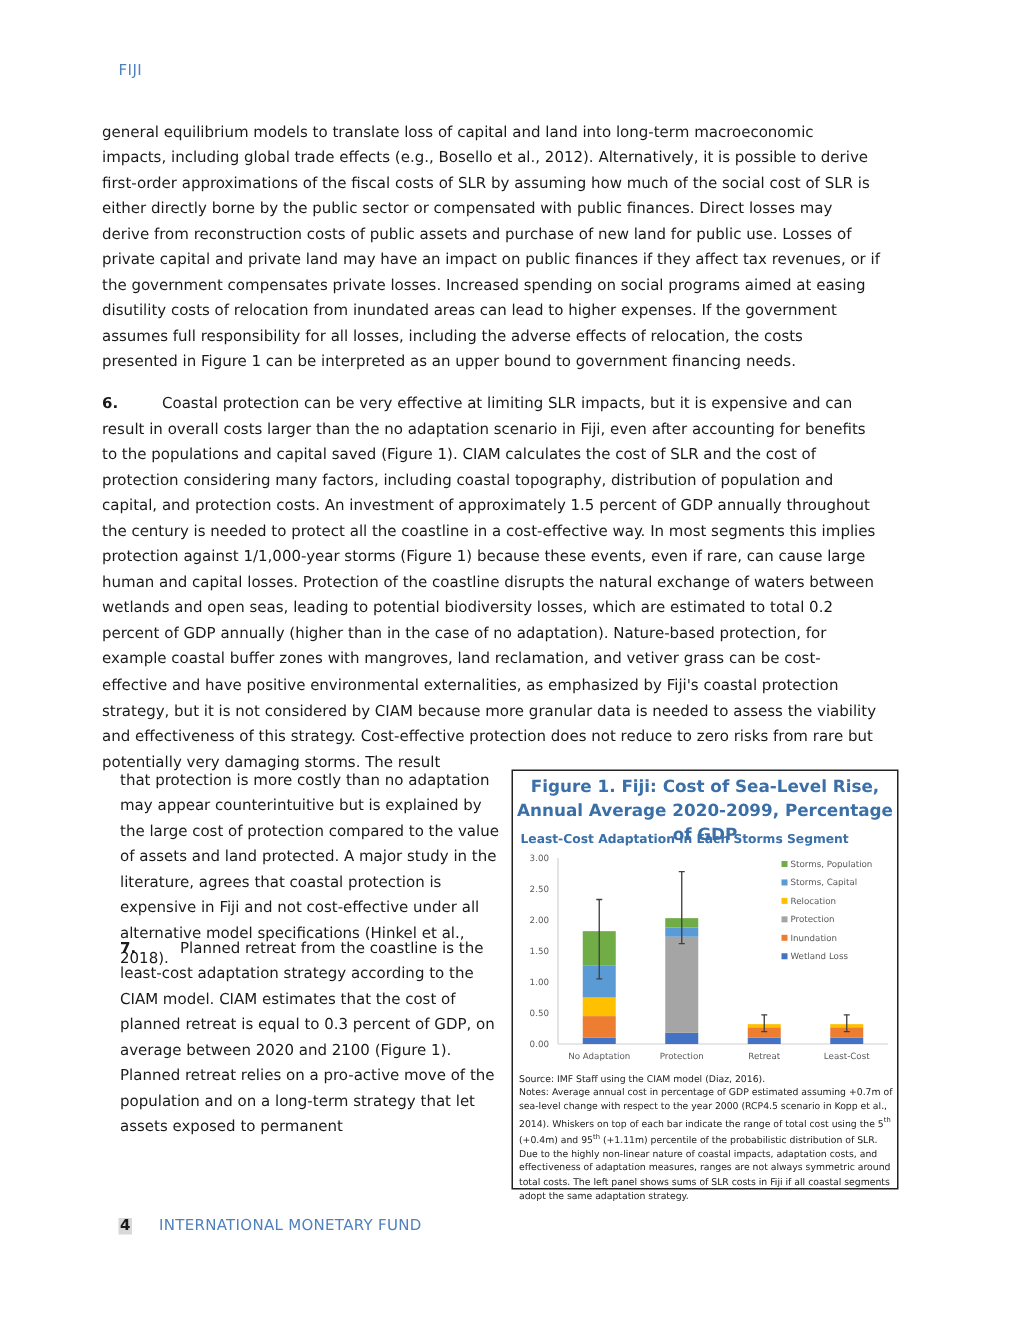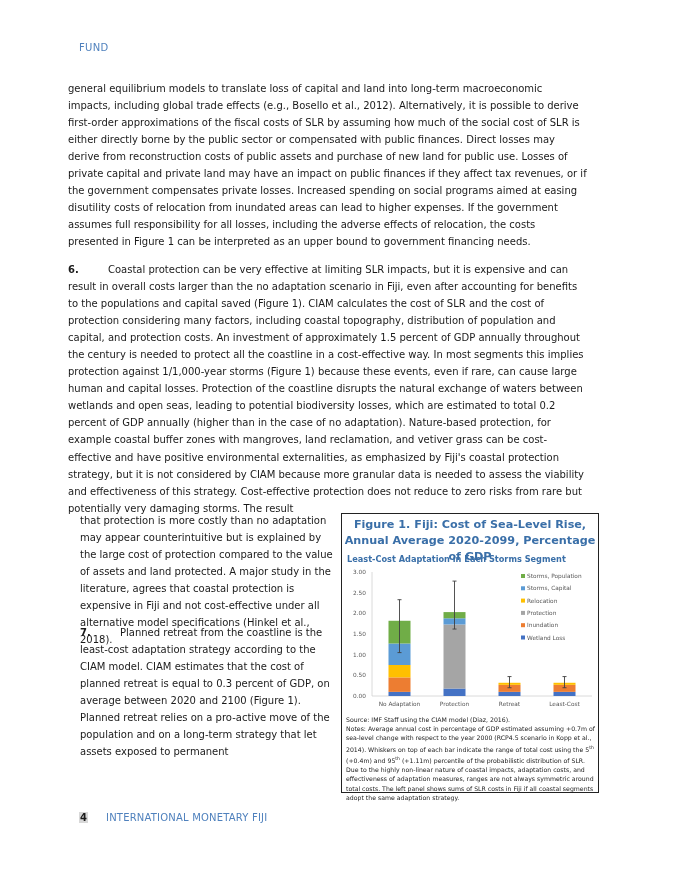--- a/index.html
+++ b/index.html
@@ -19,21 +19,21 @@
   .fig-subtitle { position: absolute; left: 5px; top: 40px; font-size: 8.2px; font-weight: bold; color: #3a6fa8; }
   .chart-svg { position: absolute; left: 0; top: 52px; }
   .fig-source { position: absolute; left: 4px; top: 201px; width: 250px; font-size: 6.2px; line-height: 9.2px; color: #222; }
   .footer-num { position: absolute; left: 79px; top: 812px; font-size: 10px; font-weight: bold; background: #d8d8d8; padding: 0 1px; }
   .footer-org { position: absolute; left: 106px; top: 812px; font-size: 10px; color: #4f81bd; letter-spacing: 0.2px; }
   sup { font-size: 4.5px; }
 </style>
 </head>
 <body>
 
-<div class="header-label">FUND</div>
+<div class="header-label">FIJI</div>
 
 <div class="body-text p1">general equilibrium models to translate loss of capital and land into long-term macroeconomic impacts, including global trade effects (e.g., Bosello et al., 2012). Alternatively, it is possible to derive first-order approximations of the fiscal costs of SLR by assuming how much of the social cost of SLR is either directly borne by the public sector or compensated with public finances. Direct losses may derive from reconstruction costs of public assets and purchase of new land for public use. Losses of private capital and private land may have an impact on public finances if they affect tax revenues, or if the government compensates private losses. Increased spending on social programs aimed at easing disutility costs of relocation from inundated areas can lead to higher expenses. If the government assumes full responsibility for all losses, including the adverse effects of relocation, the costs presented in Figure 1 can be interpreted as an upper bound to government financing needs.</div>
 
 <div class="body-text p2"><span class="num">6.</span><b>Coastal protection can be very effective at limiting SLR impacts, but it is expensive and can result in overall costs larger than the no adaptation scenario in Fiji, even after accounting for benefits to the populations and capital saved (Figure 1).</b><span> CIAM calculates the cost of SLR and the cost of protection considering many factors, including coastal topography, distribution of population and capital, and protection costs. An investment of approximately 1.5 percent of GDP annually throughout the century is needed to protect all the coastline in a cost-effective way. In most segments this implies protection against 1/1,000-year storms (Figure 1) because these events, even if rare, can cause large human and capital losses. Protection of the coastline disrupts the natural exchange of waters between wetlands and open seas, leading to potential biodiversity losses, which are estimated to total 0.2 percent of GDP annually (higher than in the case of no adaptation). Nature-based protection, for example coastal buffer zones with mangroves, land reclamation, and vetiver grass can be cost-effective and have positive environmental externalities, as emphasized by Fiji's coastal protection strategy, but it is not considered by CIAM because more granular data is needed to assess the viability and effectiveness of this strategy. Cost-effective protection does not reduce to zero risks from rare but potentially very damaging storms. The result</span></div>
 
 <div class="narrow p3">that protection is more costly than no adaptation may appear counterintuitive but is explained by the large cost of protection compared to the value of assets and land protected. A major study in the literature, agrees that coastal protection is expensive in Fiji and not cost-effective under all alternative model specifications (Hinkel et al., 2018).</div>
 
 <div class="narrow p4"><span class="num">7.</span><b>Planned retreat from the coastline is the least-cost adaptation strategy according to the CIAM model.</b><span> CIAM estimates that the cost of planned retreat is equal to 0.3 percent of GDP, on average between 2020 and 2100 (Figure 1). Planned retreat relies on a pro-active move of the population and on a long-term strategy that let assets exposed to permanent</span></div>
 
 <div class="figure">
@@ -93,13 +93,13 @@
       <rect x="179" y="69.5" width="4" height="4" fill="#4472c4"></rect>
       <text x="185" y="73.5" font-size="5.8" fill="#595959" font-family="DejaVu Sans, sans-serif">Wetland Loss</text>
     </svg>
   <div class="fig-source">
     <div>Source: IMF Staff using the CIAM model (Diaz, 2016).</div>
     <div><span>Notes: Average annual cost in percentage of GDP estimated assuming +0.7m of sea-level change with respect to the year 2000 (RCP4.5 scenario in Kopp et al., 2014). Whiskers on top of each bar indicate the range of total cost using the 5</span><sup>th</sup><span> (+0.4m) and 95</span><sup>th</sup><span> (+1.11m) percentile of the probabilistic distribution of SLR. Due to the highly non-linear nature of coastal impacts, adaptation costs, and effectiveness of adaptation measures, ranges are not always symmetric around total costs. The left panel shows sums of SLR costs in Fiji if all coastal segments adopt the same adaptation strategy.</span></div>
   </div>
 </div>
 
 <div class="footer-num">4</div>
-<div class="footer-org">INTERNATIONAL MONETARY FIJI</div>
+<div class="footer-org">INTERNATIONAL MONETARY FUND</div>
 
 </body></html>

